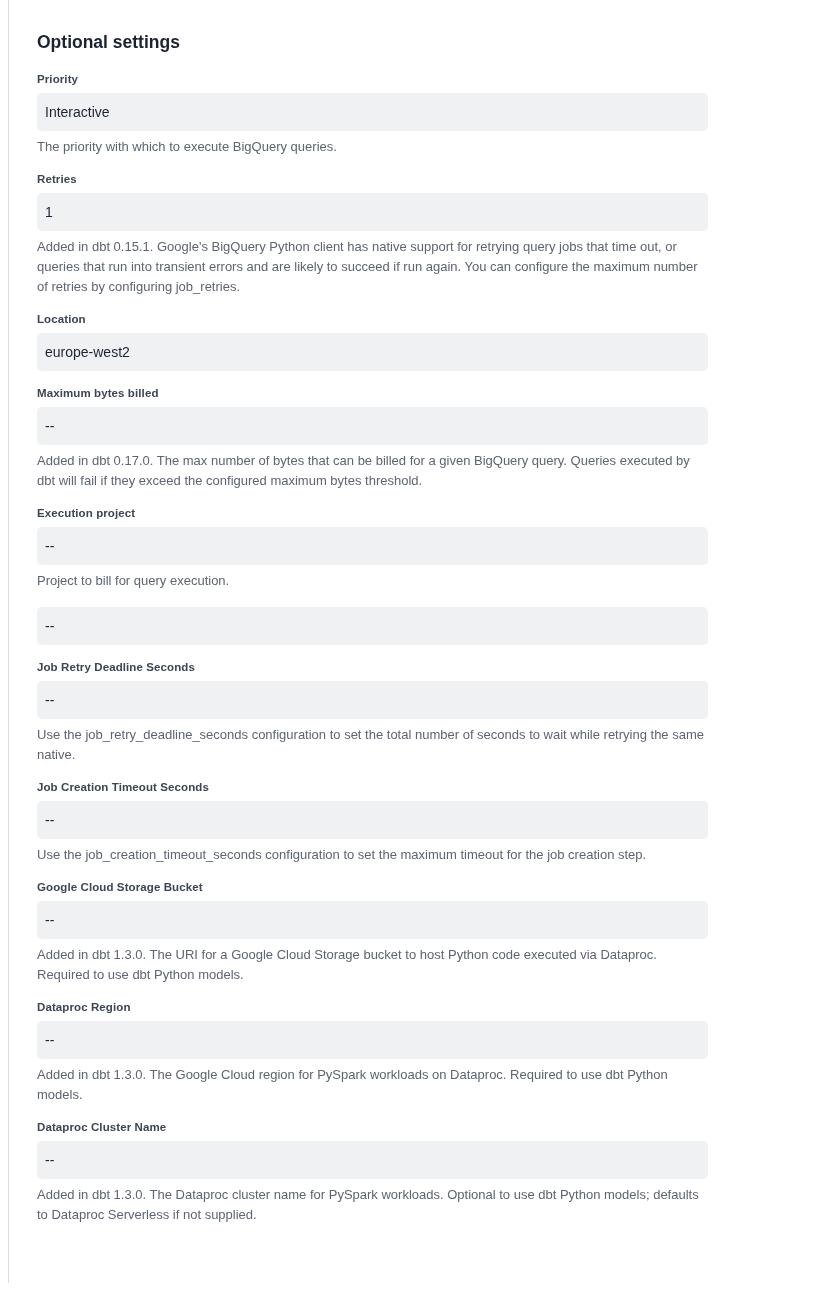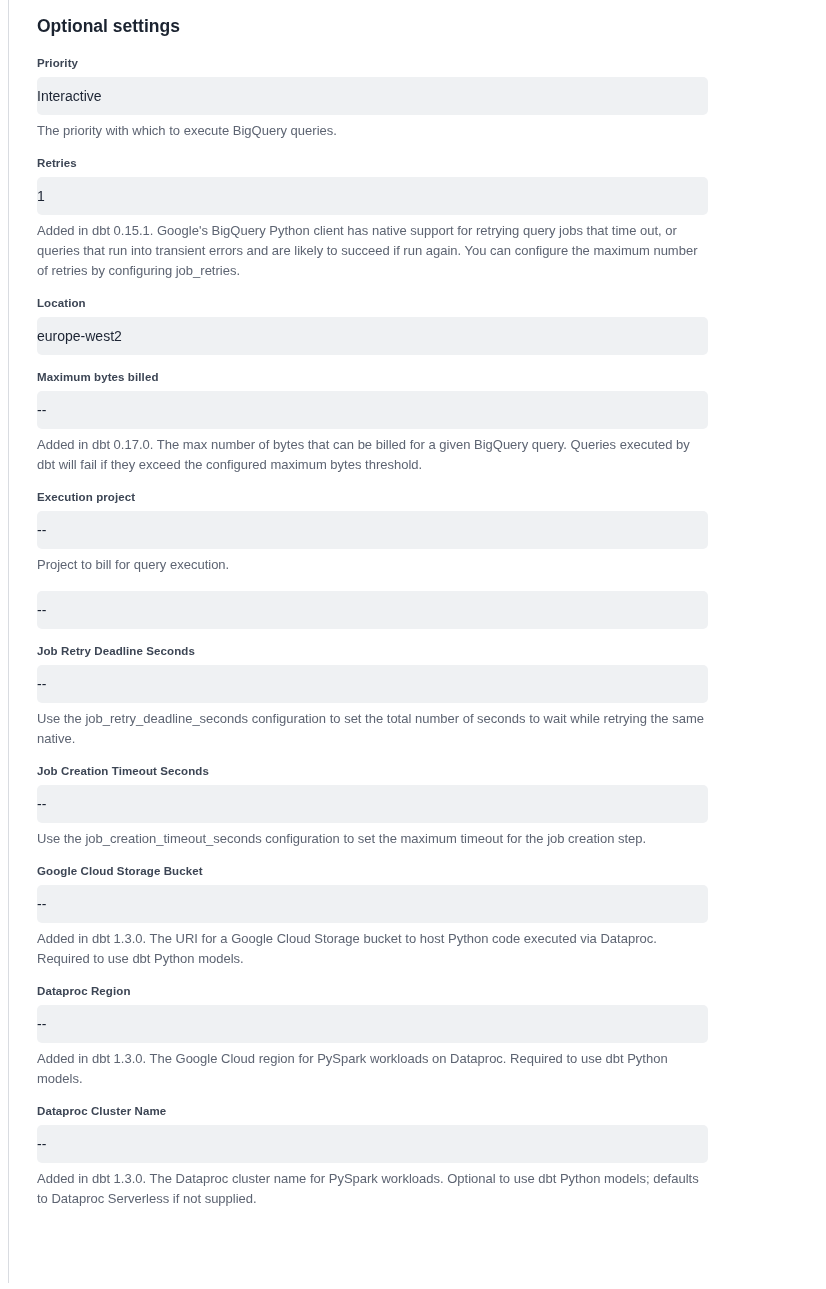--- a/index.html
+++ b/index.html
@@ -19,21 +19,21 @@
     position: absolute;
     left: 8px;
     top: 0;
     width: 1px;
     height: 1283px;
     background: #d9dce1;
   }
   .content {
     position: absolute;
     left: 37px;
-    top: 0;
+    top: 16px;
     width: 671px;
   }
   .page-title {
     margin: 15px 0 20px 0;
     font-size: 17.5px;
     line-height: 22px;
     font-weight: 700;
     color: #1b2330;
   }
   .field-group {
@@ -48,21 +48,21 @@
     letter-spacing: 0.1px;
   }
   .field-input {
     display: block;
     box-sizing: border-box;
     width: 100%;
     height: 38px;
     background: #eff1f3;
     border: none;
     border-radius: 5px;
-    padding: 0 0;
+    padding: 0 8px;
     font-size: 14px;
     color: #1c2433;
     font-family: inherit;
     outline: none;
   }
   .field-help {
     font-size: 13px;
     line-height: 20px;
     color: #5d6472;
     margin-top: 6px;

